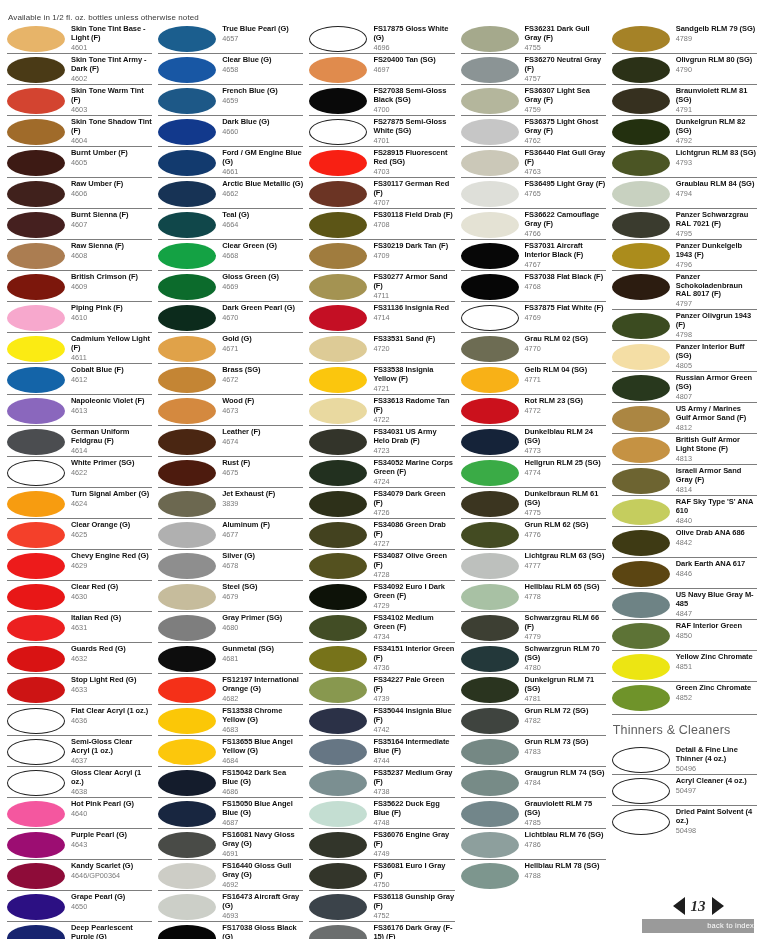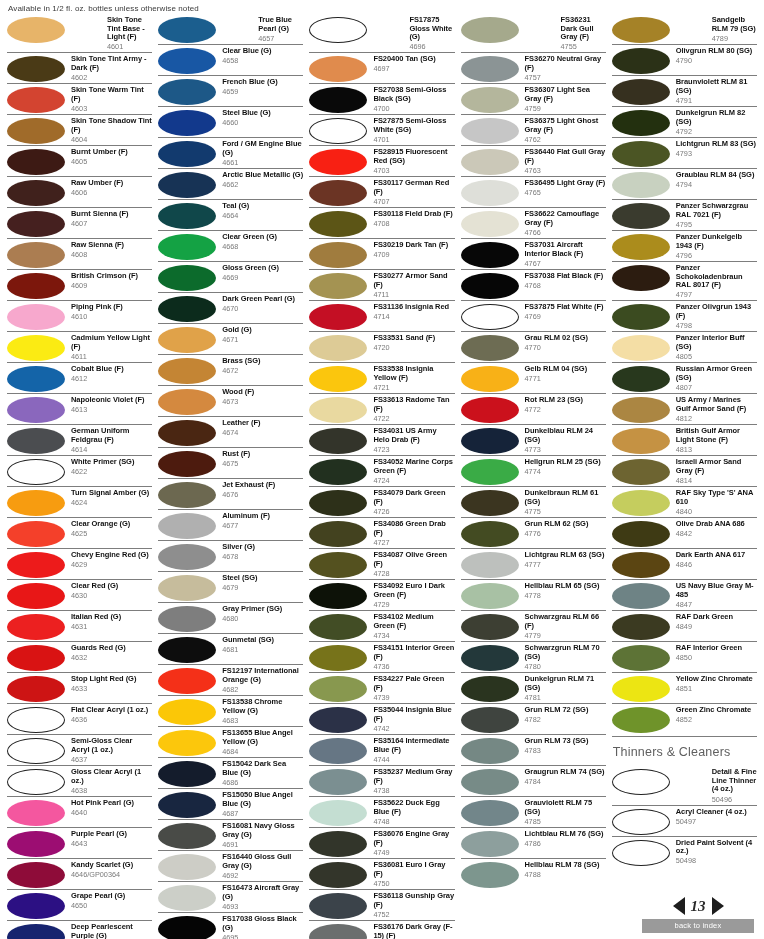--- a/index.html
+++ b/index.html
@@ -4,37 +4,37 @@
 <style>
   * { box-sizing: border-box; }
   html, body { margin:0; padding:0; }
   body {
     width:764px; height:939px;
     background:#ffffff;
     font-family:"Liberation Sans", sans-serif;
     color:#1a1a1a;
     overflow:hidden;
   }
-  #page { position:relative; width:764px; height:939px; padding:0 4px; }
+  #page { position:relative; width:764px; height:939px; padding:9px 4px; }
 
   .note {
     font-size:8px; color:#3a3a3a; letter-spacing:.1px;
     padding:3px 0 3px 4px; height:14px; line-height:11px;
   }
 
   .cols { display:flex; gap:0; width:756px; height:921px; }
   .col { width:151.2px; padding:0 3px; }
 
   .row {
     display:flex; align-items:flex-start;
     border-top:1px solid #7d7d7d;
     padding:2px 0 1px 0;
     overflow:hidden;
   }
-  .row.first { border-top:none;gap:36px; }
+  .row.first { border-top:none; }
 
   .swatch-wrap { width:62px; flex:0 0 62px; padding-top:1px; }
   .swatch {
     width:58px; height:26px; border-radius:50%;
     display:block;
   }
   .swatch.outline { border:1px solid #222; background:#fff; }
 
   .info { flex:1 1 auto; padding-left:2px; min-width:0; }
   .pname {
@@ -45,21 +45,21 @@
   .pcode { font-size:7.3px; color:#7a7a7a; line-height:9px; margin-top:.5px; }
 
   .section-head {
     font-size:12.5px; color:#5f5f5f; font-weight:normal;
     padding:8px 0 7px 1px; letter-spacing:.2px;
     border-top:1px solid #7d7d7d; margin-top:2px;
   }
 
   .pager {
     position:absolute; right:10px; bottom:6px;
-    width:112px; text-align:center;
+    width:112px; text-align:right;
   }
   .pager-arrows {
     display:flex; align-items:center; justify-content:center; gap:6px;
     height:22px;
   }
   .tri-l, .tri-r { width:0; height:0; border-top:9px solid transparent; border-bottom:9px solid transparent; }
   .tri-l { border-right:12px solid #1d1d1d; }
   .tri-r { border-left:12px solid #1d1d1d; }
   .pagenum { font-style:italic; font-weight:bold; font-size:15px; color:#2a2a2a; font-family:"Liberation Serif", serif; }
   .backbtn {
@@ -373,21 +373,21 @@
           <div class="info">
             <div class="pname">French Blue (G)</div>
             <div class="pcode">4659</div>
           </div>
         </div>
         <div class="row">
           <div class="swatch-wrap">
             <span class="swatch" style="background: rgb(18, 57, 140);"></span>
           </div>
           <div class="info">
-            <div class="pname">Steel Blue (G)</div>
+            <div class="pname">Dark Blue (G)</div>
             <div class="pcode">4660</div>
           </div>
         </div>
         <div class="row">
           <div class="swatch-wrap">
             <span class="swatch" style="background: rgb(18, 58, 110);"></span>
           </div>
           <div class="info">
             <div class="pname">Ford / GM Engine Blue (G)</div>
             <div class="pcode">4661</div>
@@ -482,21 +482,21 @@
             <div class="pname">Rust (F)</div>
             <div class="pcode">4675</div>
           </div>
         </div>
         <div class="row">
           <div class="swatch-wrap">
             <span class="swatch" style="background: rgb(108, 104, 80);"></span>
           </div>
           <div class="info">
             <div class="pname">Jet Exhaust (F)</div>
-            <div class="pcode">4676</div>
+            <div class="pcode">3839</div>
           </div>
         </div>
         <div class="row">
           <div class="swatch-wrap">
             <span class="swatch" style="background: rgb(176, 176, 176);"></span>
           </div>
           <div class="info">
             <div class="pname">Aluminum (F)</div>
             <div class="pcode">4677</div>
           </div>
@@ -1308,29 +1308,20 @@
             <div class="pcode">4846</div>
           </div>
         </div>
         <div class="row">
           <div class="swatch-wrap">
             <span class="swatch" style="background: rgb(110, 131, 133);"></span>
           </div>
           <div class="info">
             <div class="pname">US Navy Blue Gray M-485</div>
             <div class="pcode">4847</div>
-          </div>
-        </div>
-        <div class="row">
-          <div class="swatch-wrap">
-            <span class="swatch" style="background: rgb(59, 58, 33);"></span>
-          </div>
-          <div class="info">
-            <div class="pname">RAF Dark Green</div>
-            <div class="pcode">4849</div>
           </div>
         </div>
         <div class="row">
           <div class="swatch-wrap">
             <span class="swatch" style="background: rgb(93, 115, 54);"></span>
           </div>
           <div class="info">
             <div class="pname">RAF Interior Green</div>
             <div class="pcode">4850</div>
           </div>

